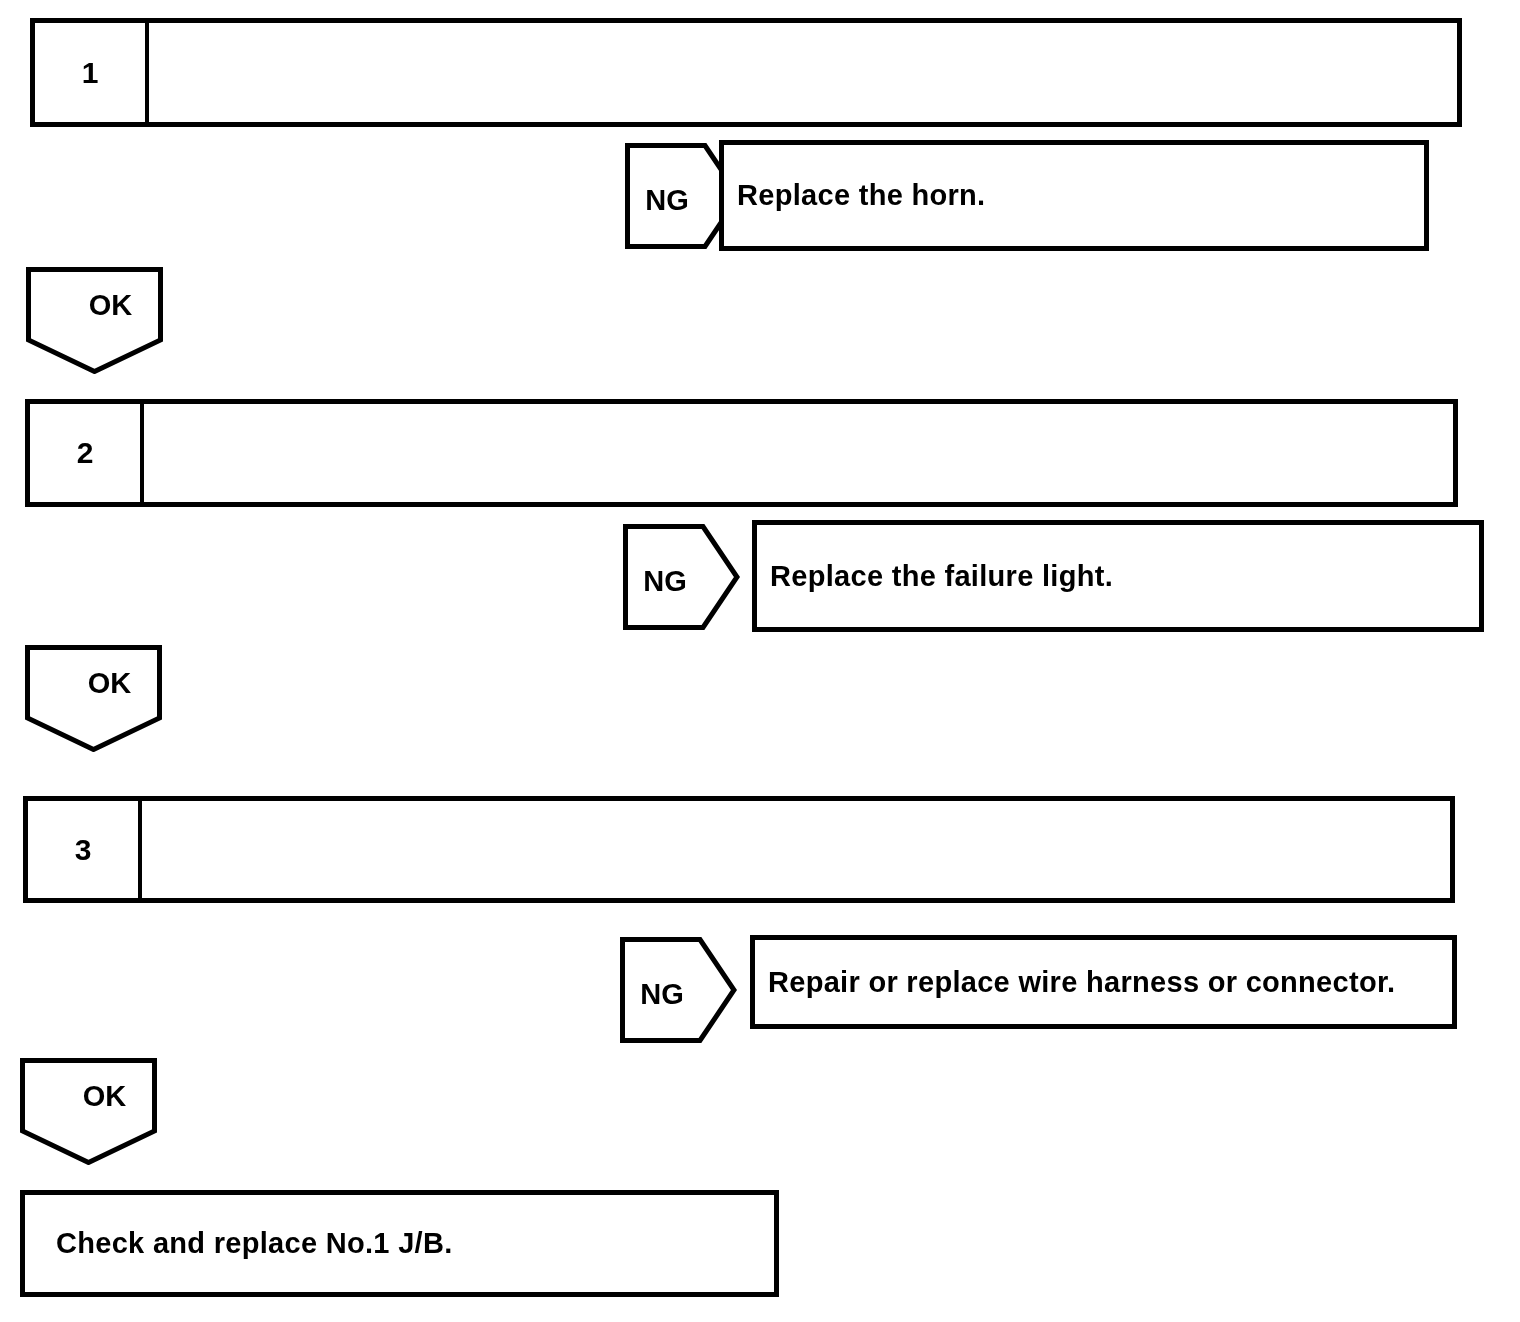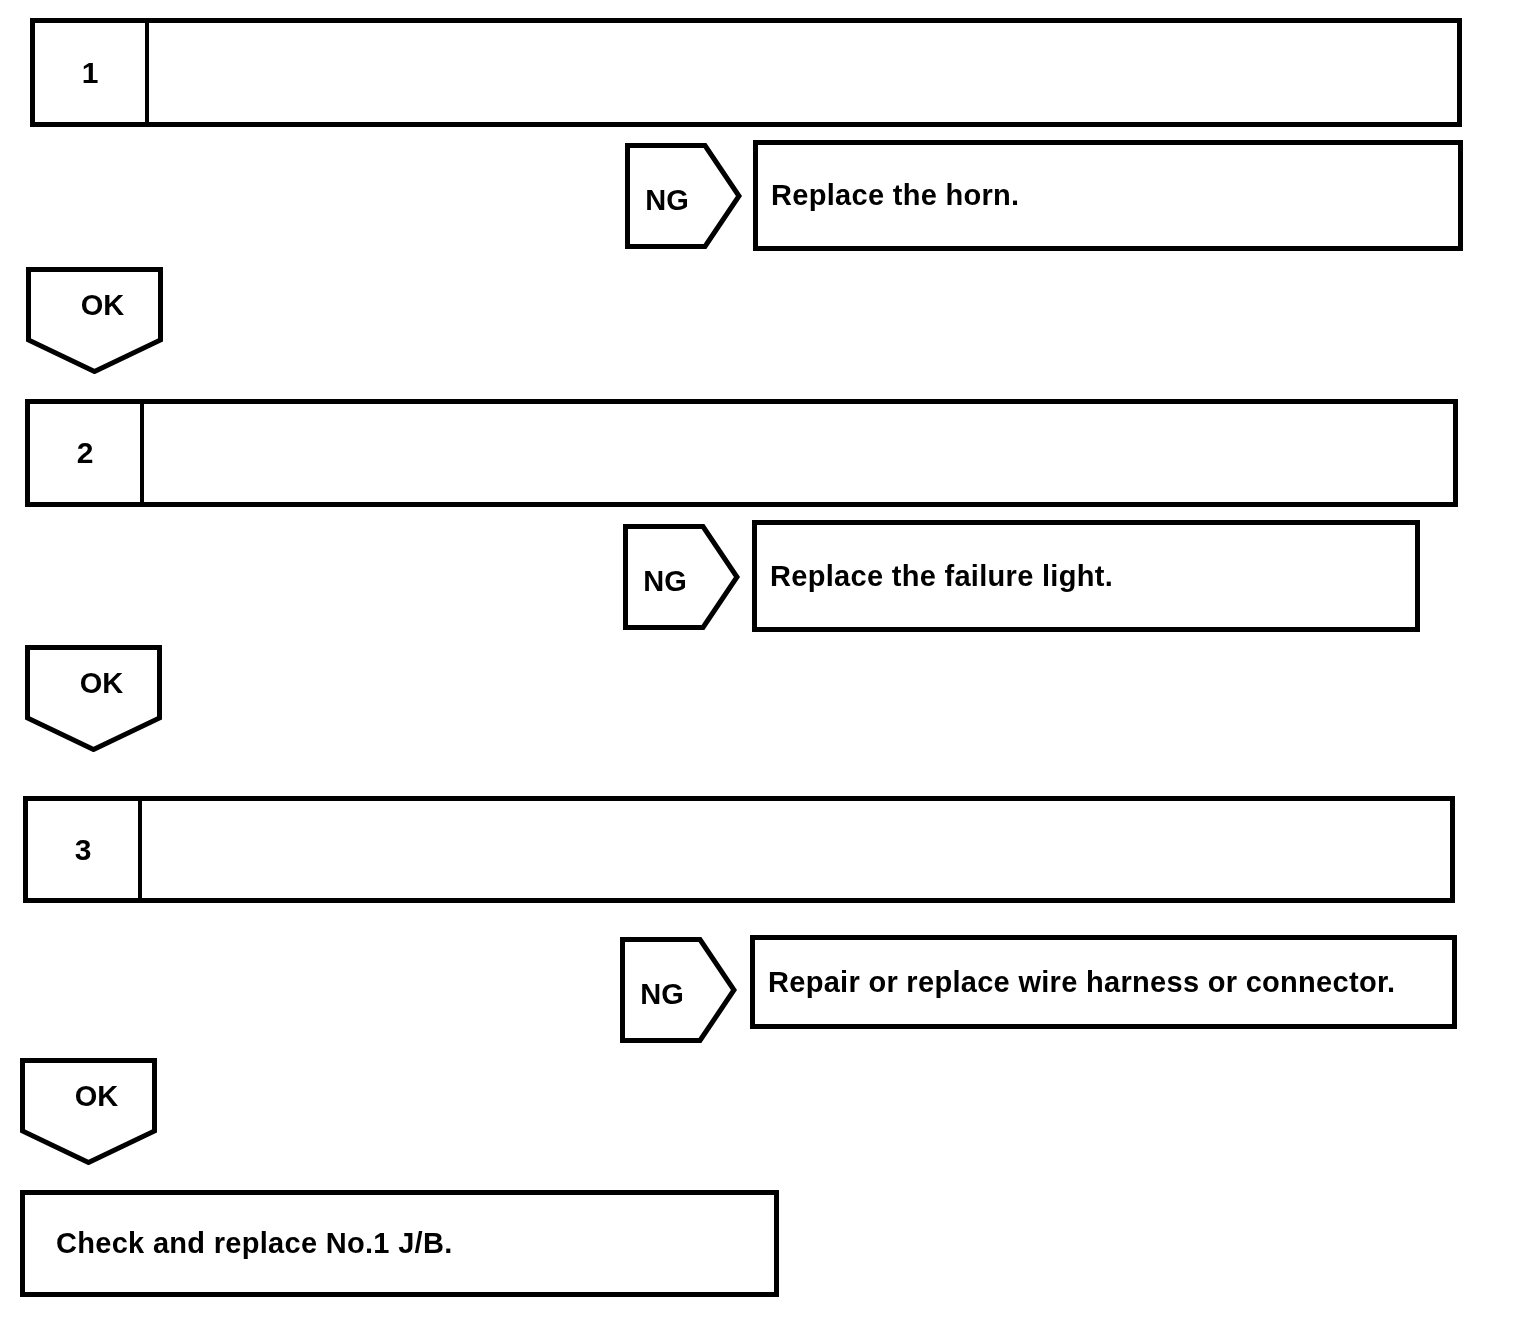--- a/index.html
+++ b/index.html
@@ -83,21 +83,21 @@
     text-align: right;
   }
   
   .ok-tag {
     position: absolute;
     width: 137px;
     height: 107px;
   }
   .ok-label {
     position: absolute;
-    left: 8px;
+    left: 16px;
     top: 0;
     width: 137px;
     height: 76px;
     display: flex;
     align-items: center;
     justify-content: center;
     font-size: 29px;
   }
 </style>
 </head>
@@ -109,21 +109,21 @@
     <div class="num-cell">1</div>
   </div>
 
   <div class="ng-tag" style="left:625px; top:143px;">
     <svg width="117" height="106" viewBox="0 0 117 106">
       <polygon points="2.5,2.5 80,2.5 114,53 80,103.5 2.5,103.5" fill="#ffffff" stroke="#000000" stroke-width="5"></polygon>
     </svg>
     <span class="ng-label">NG</span>
   </div>
 
-  <div class="action-box" style="left:753px; top:140px; width:710px; height:111px;">
+  <div class="action-box" style="left:719px; top:140px; width:710px; height:111px;">
     <span>Replace the horn.</span>
   </div>
 
   <div class="ok-tag" style="left:26px; top:267px;">
     <svg width="137" height="107" viewBox="0 0 137 107">
       <polygon points="2.5,2.5 134.5,2.5 134.5,73 68.5,104.5 2.5,73" fill="#ffffff" stroke="#000000" stroke-width="5"></polygon>
     </svg>
     <span class="ok-label">OK</span>
   </div>
 
@@ -131,21 +131,21 @@
     <div class="num-cell">2</div>
   </div>
 
   <div class="ng-tag" style="left:623px; top:524px;">
     <svg width="117" height="106" viewBox="0 0 117 106">
       <polygon points="2.5,2.5 80,2.5 114,53 80,103.5 2.5,103.5" fill="#ffffff" stroke="#000000" stroke-width="5"></polygon>
     </svg>
     <span class="ng-label">NG</span>
   </div>
 
-  <div class="action-box" style="left:752px; top:520px; width:668px; height:112px;">
+  <div class="action-box" style="left:752px; top:520px; width:732px; height:112px;">
     <span>Replace the failure light.</span>
   </div>
 
   <div class="ok-tag" style="left:25px; top:645px;">
     <svg width="137" height="107" viewBox="0 0 137 107">
       <polygon points="2.5,2.5 134.5,2.5 134.5,73 68.5,104.5 2.5,73" fill="#ffffff" stroke="#000000" stroke-width="5"></polygon>
     </svg>
     <span class="ok-label">OK</span>
   </div>
 

